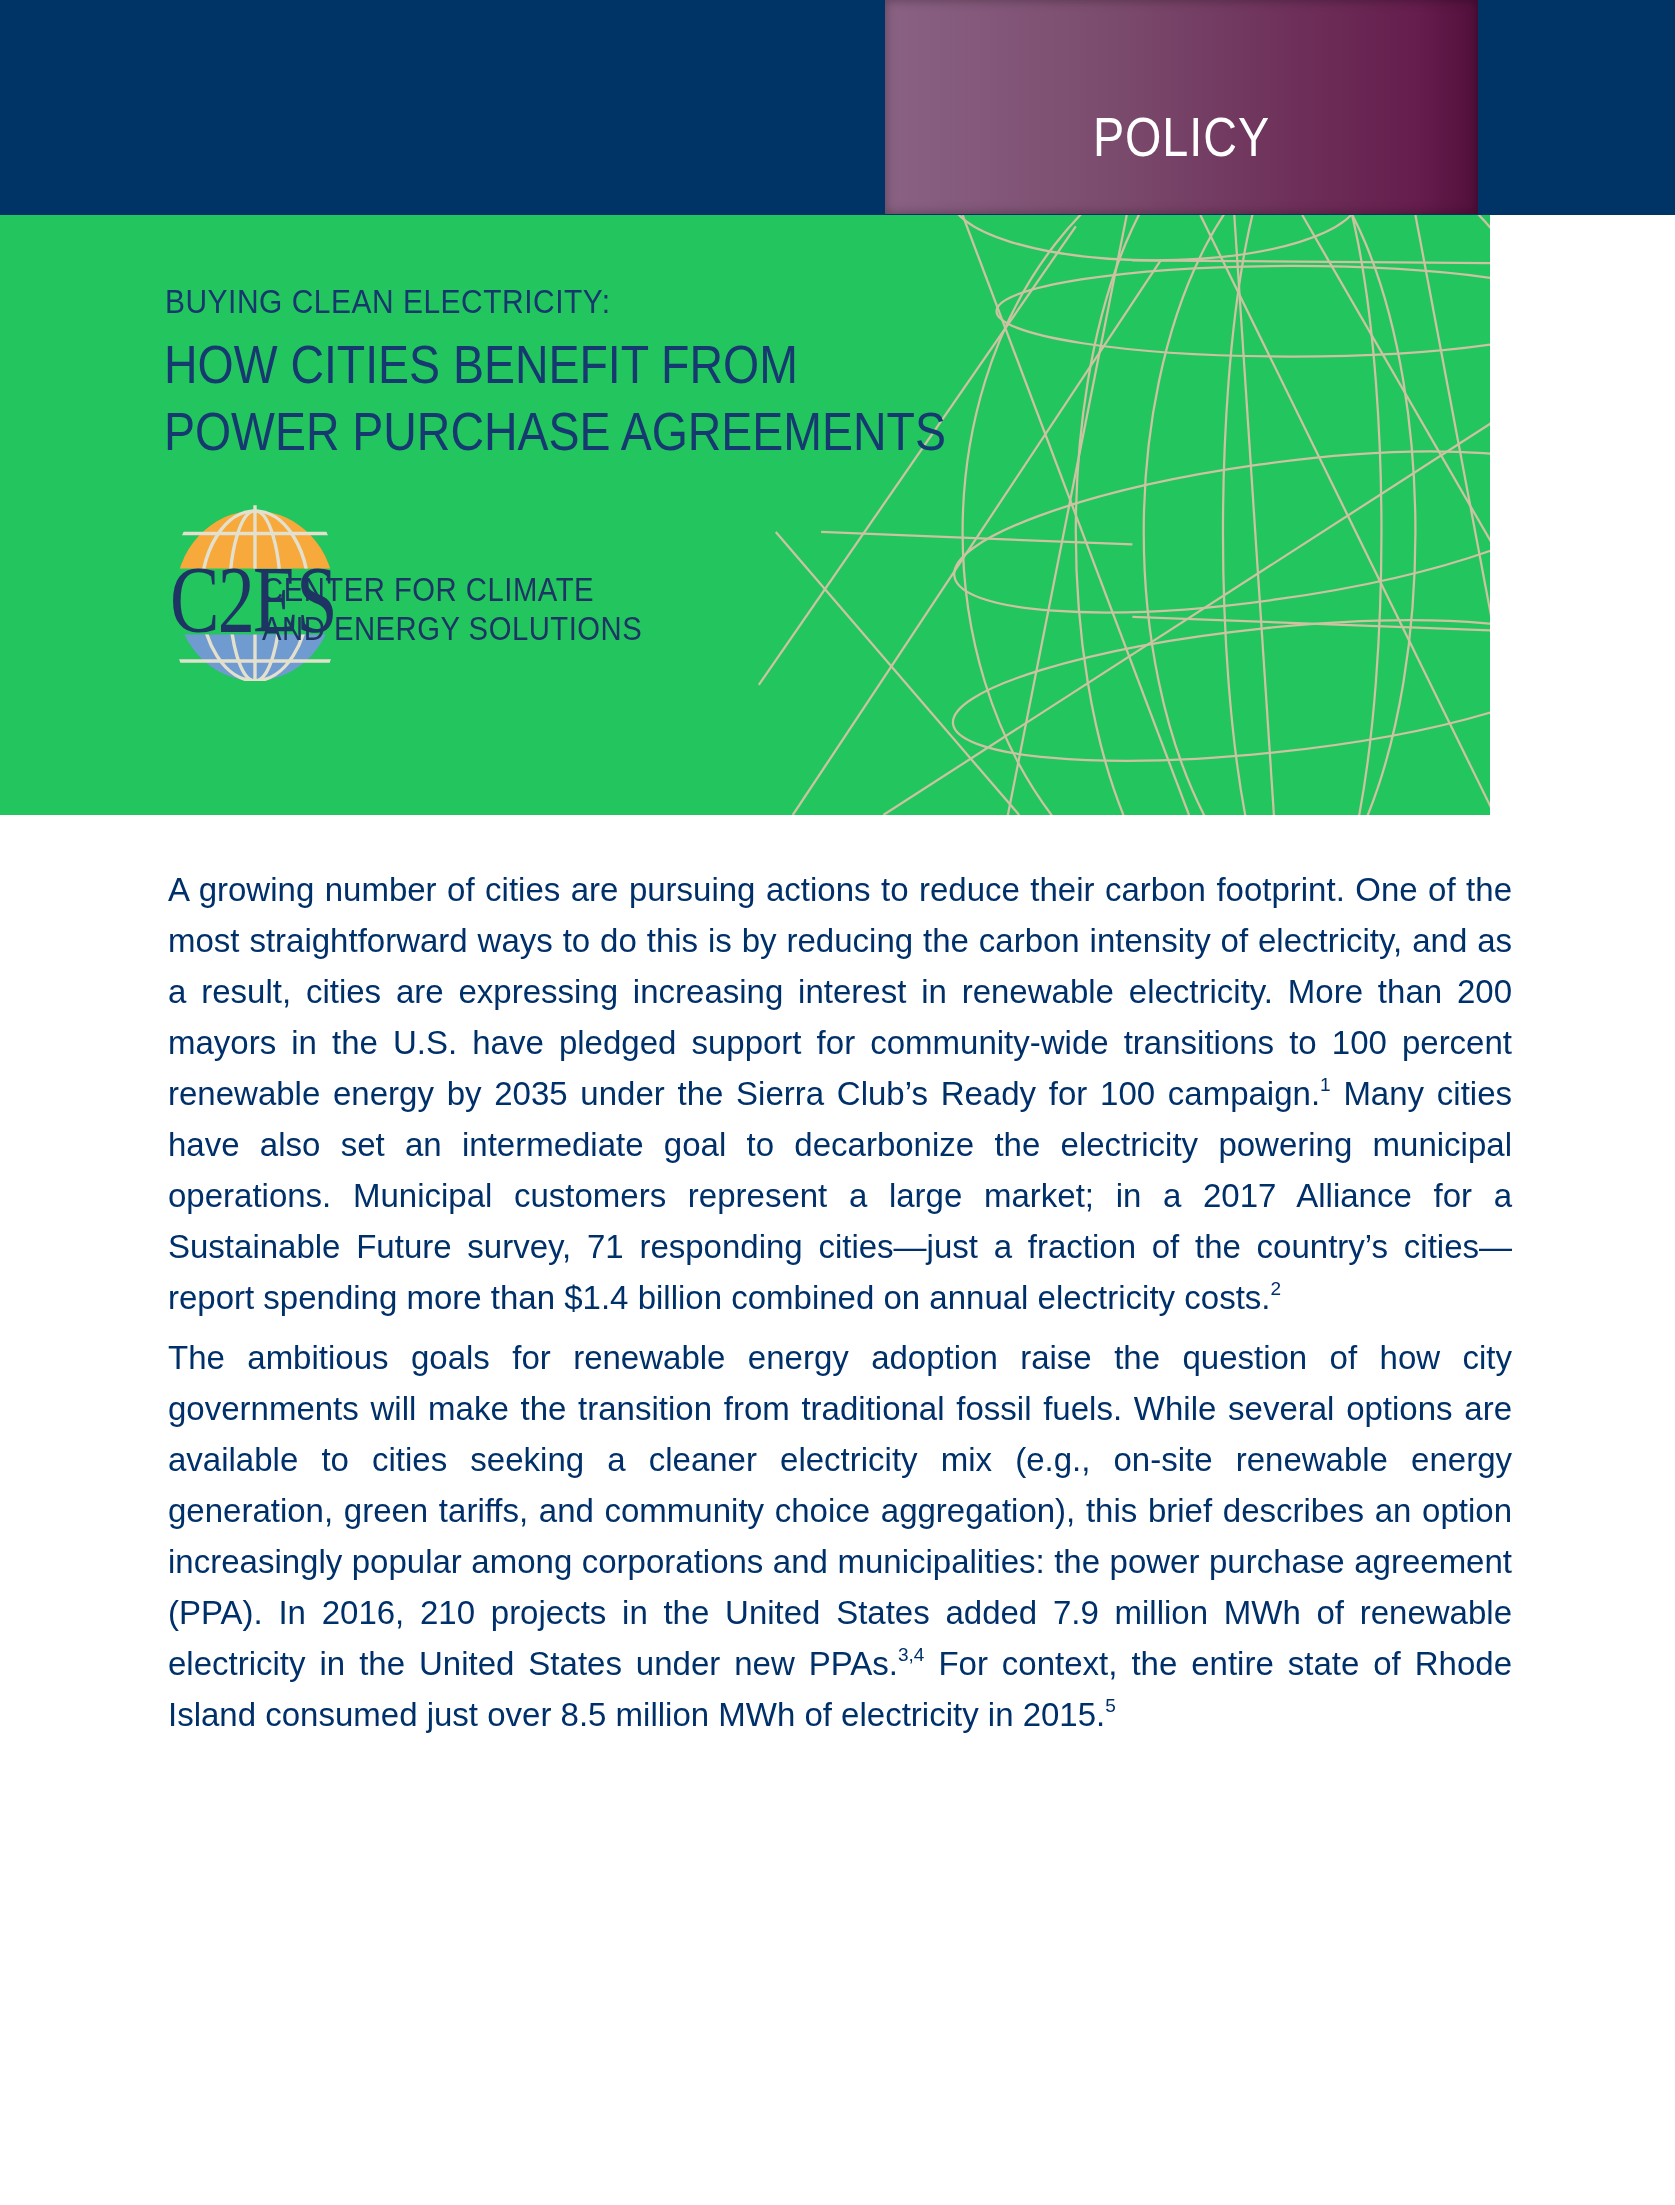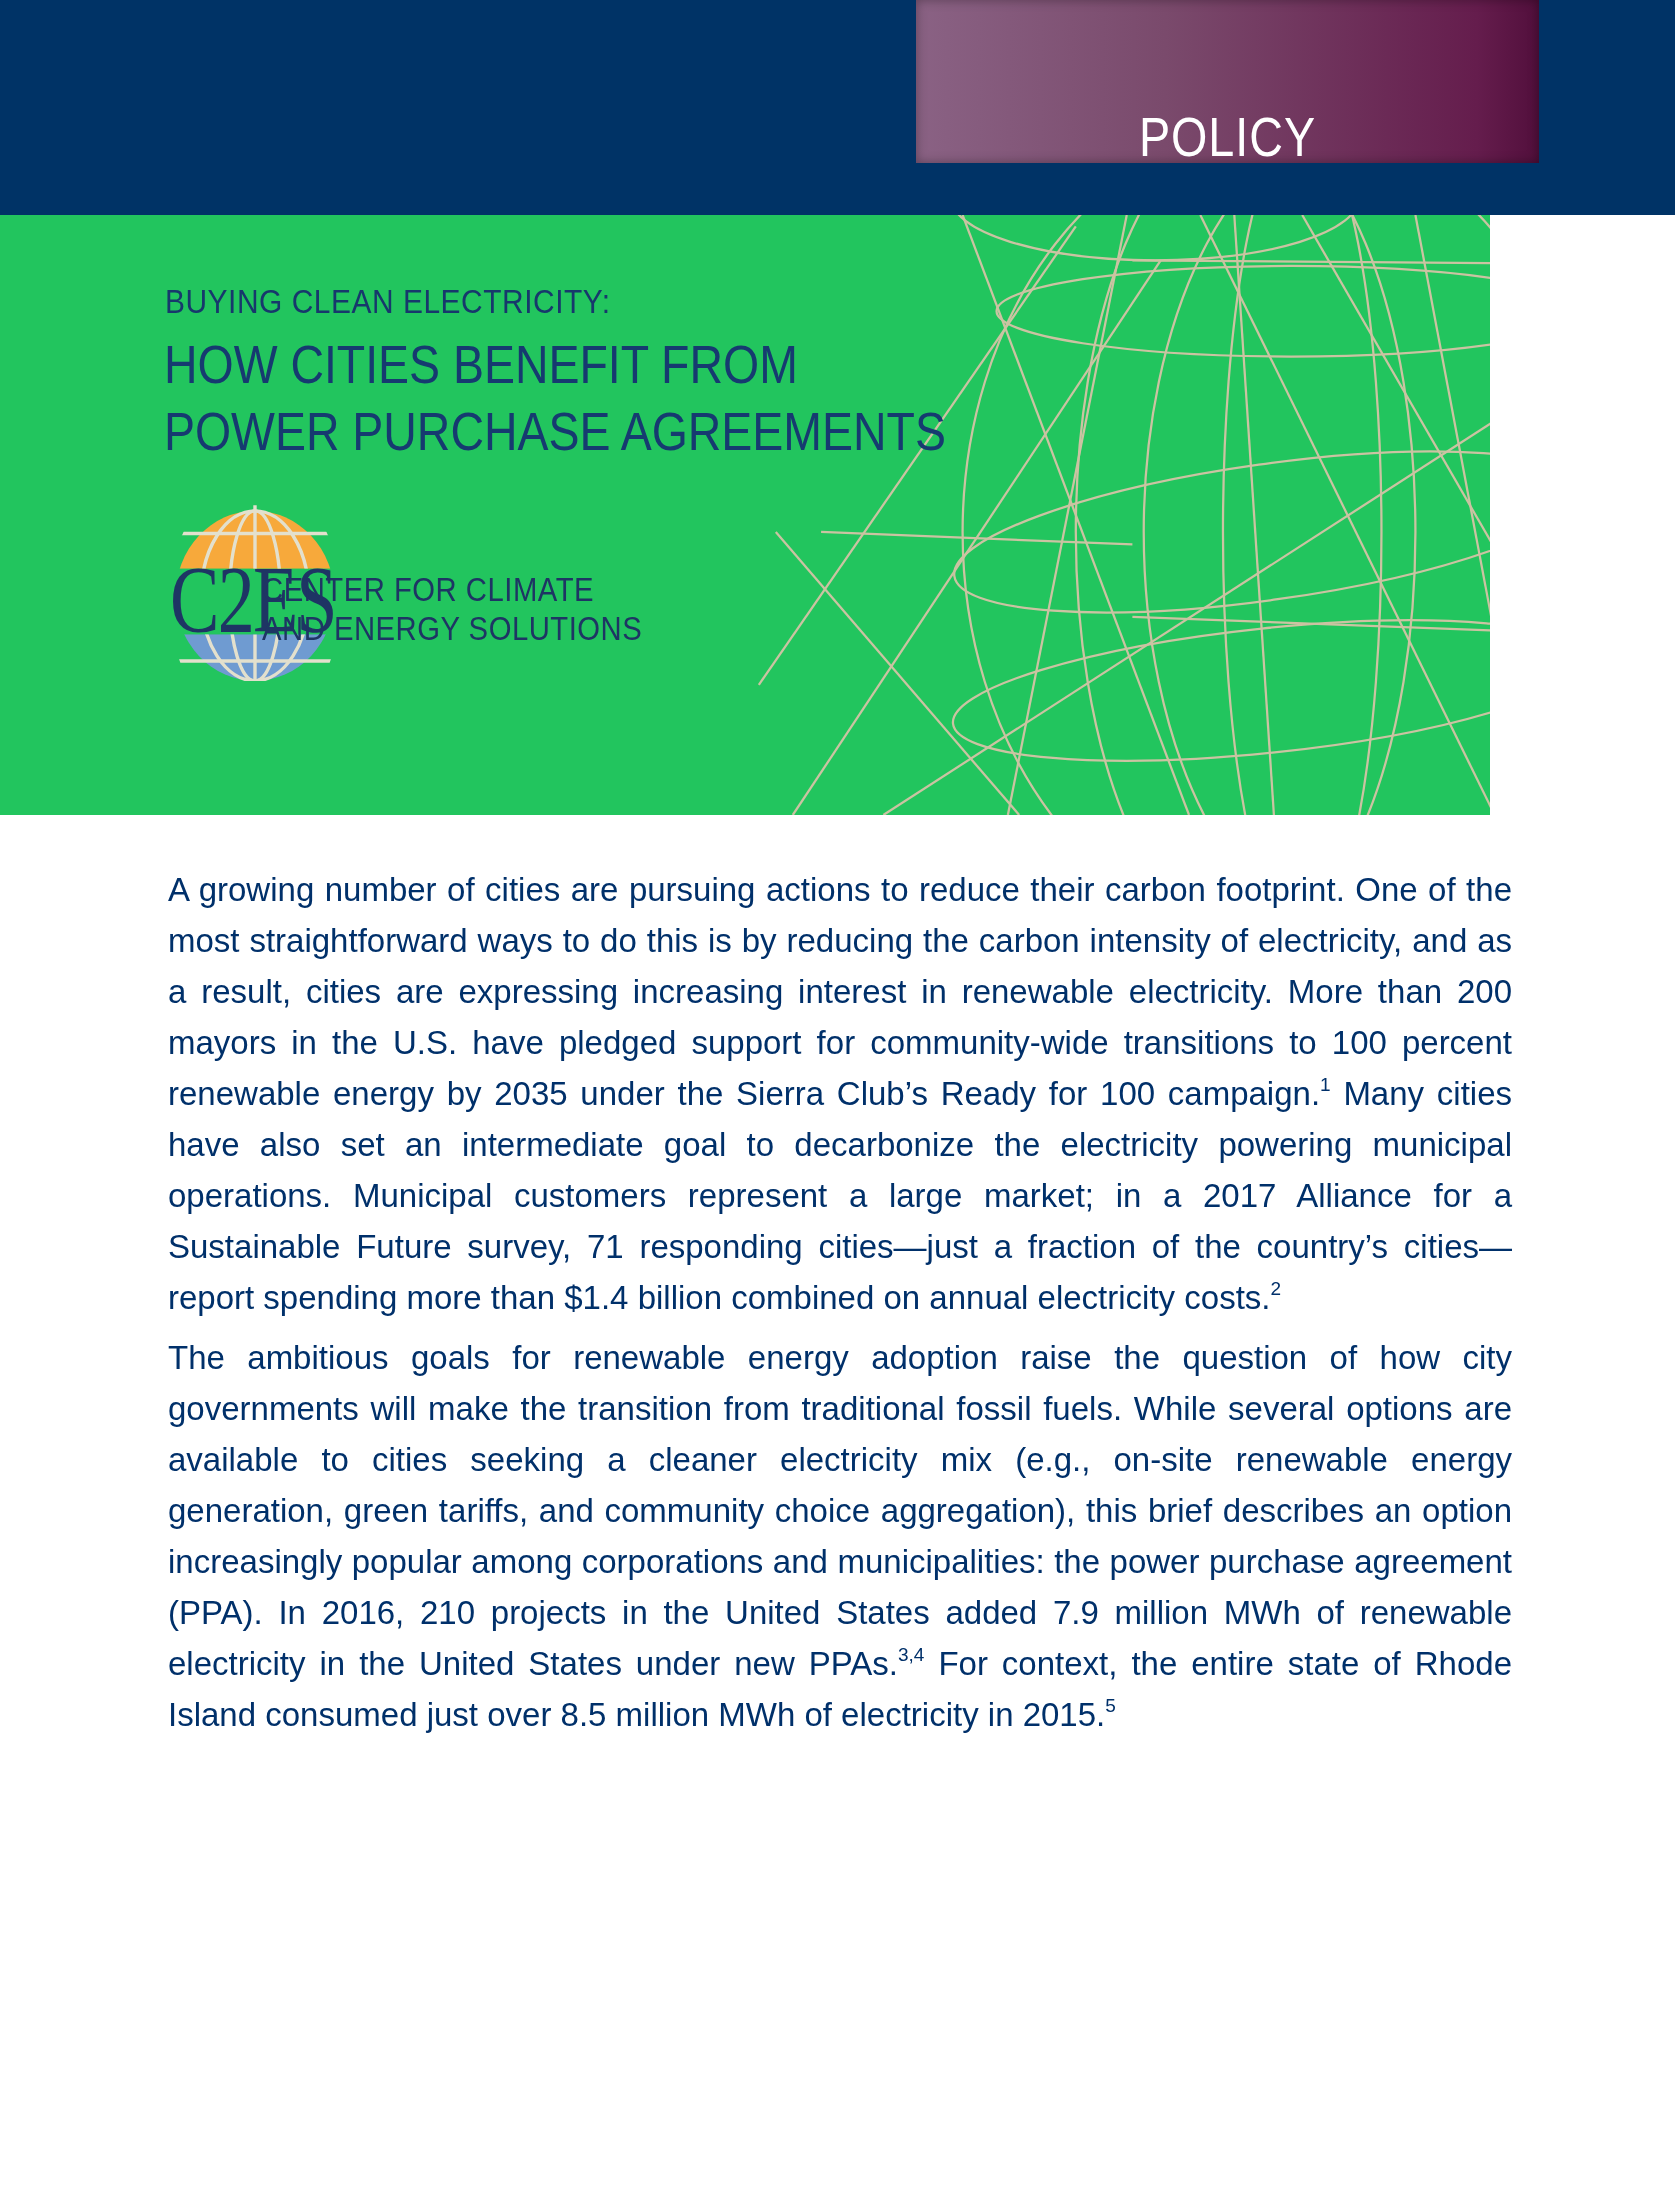--- a/index.html
+++ b/index.html
@@ -7,24 +7,23 @@
       width: 1675px; height: 2205px; position: relative; overflow: hidden;
       background: #ffffff;
       font-family: "Liberation Sans", "DejaVu Sans", sans-serif;
       color: #00306a;
     }
     .topbar {
       position: absolute; left: 0; top: 0; width: 1675px; height: 215px;
       background: #003366;
     }
     .policy-box {
-      position: absolute; left: 916px; top: 0; width: 593px; height: 163px;
+      position: absolute; left: 885px; top: 0; width: 593px; height: 214px;
       background: linear-gradient(to right, #8a6284 0%, #7a4a6c 40%, #651d4d 90%, #520f3c 100%);
       box-shadow: inset 0 0 10.2px rgba(0,0,0,0.35);
-      padding-left: 30px;
     }
     .policy-label {
       position: absolute; left: 0; right: 0; top: 105px;
       text-align: center; color: #ffffff;
       font-size: 55px; letter-spacing: 1.1px; font-weight: normal;
       transform: scaleX(0.85);
     }
     .hero {
       position: absolute; left: 0; top: 215px; width: 1490px; height: 600px;
       background: #22c55e; overflow: hidden;

